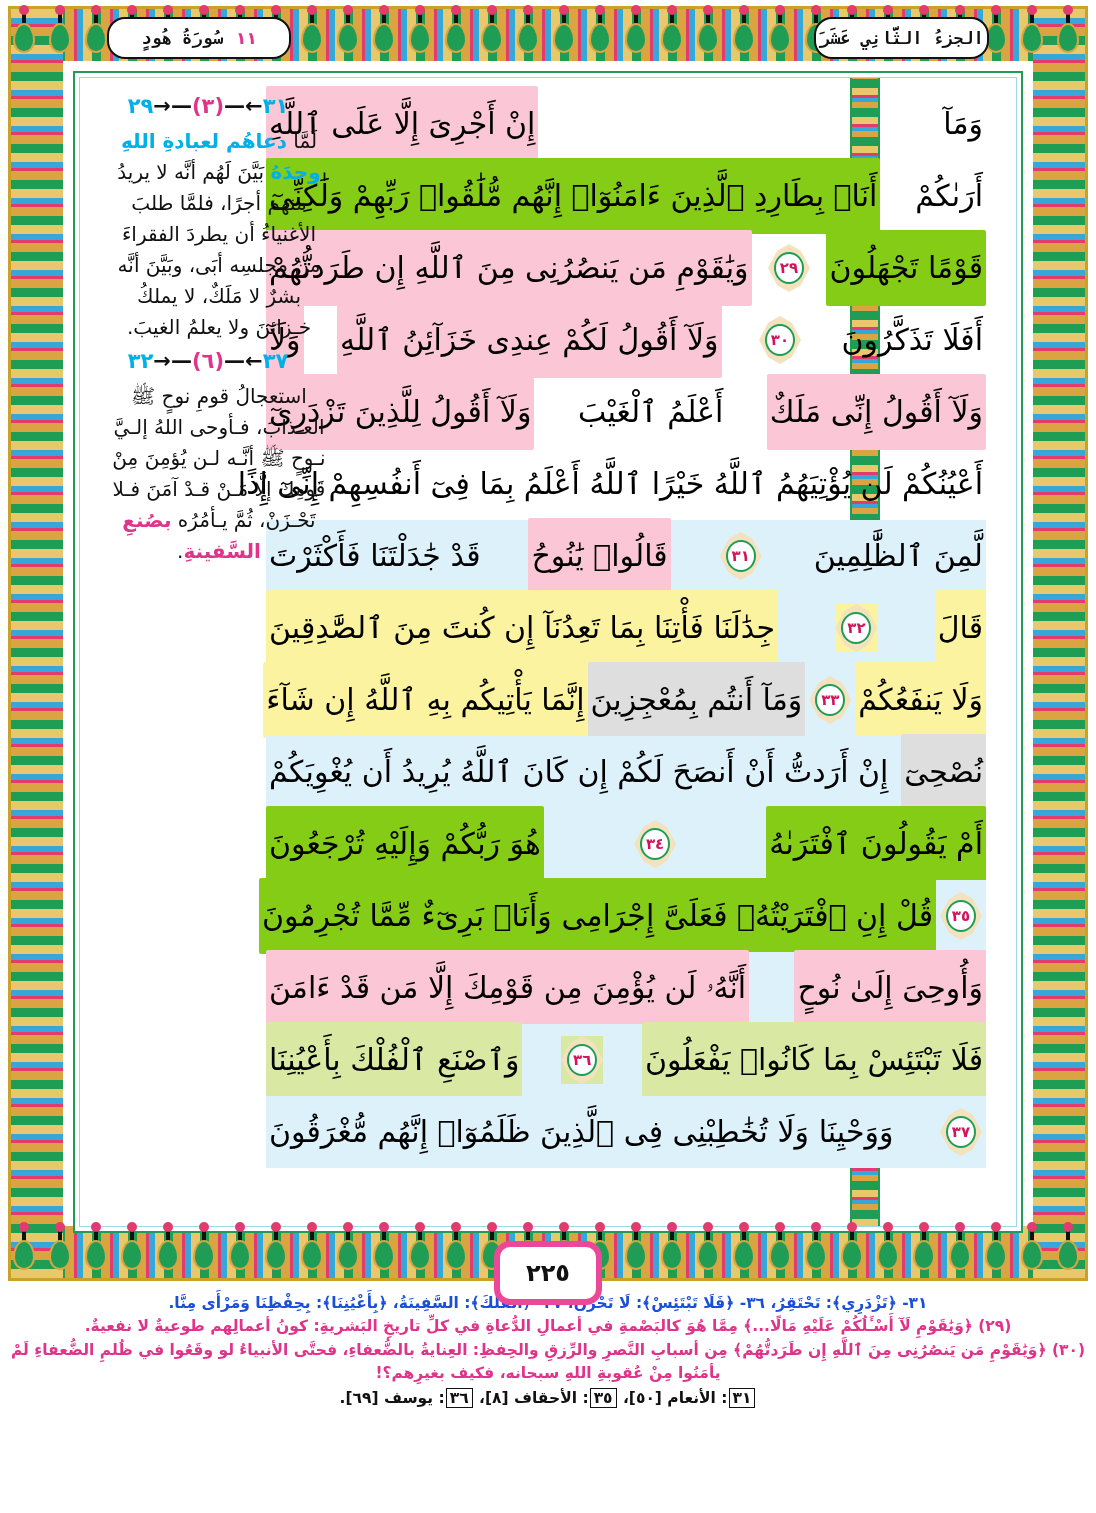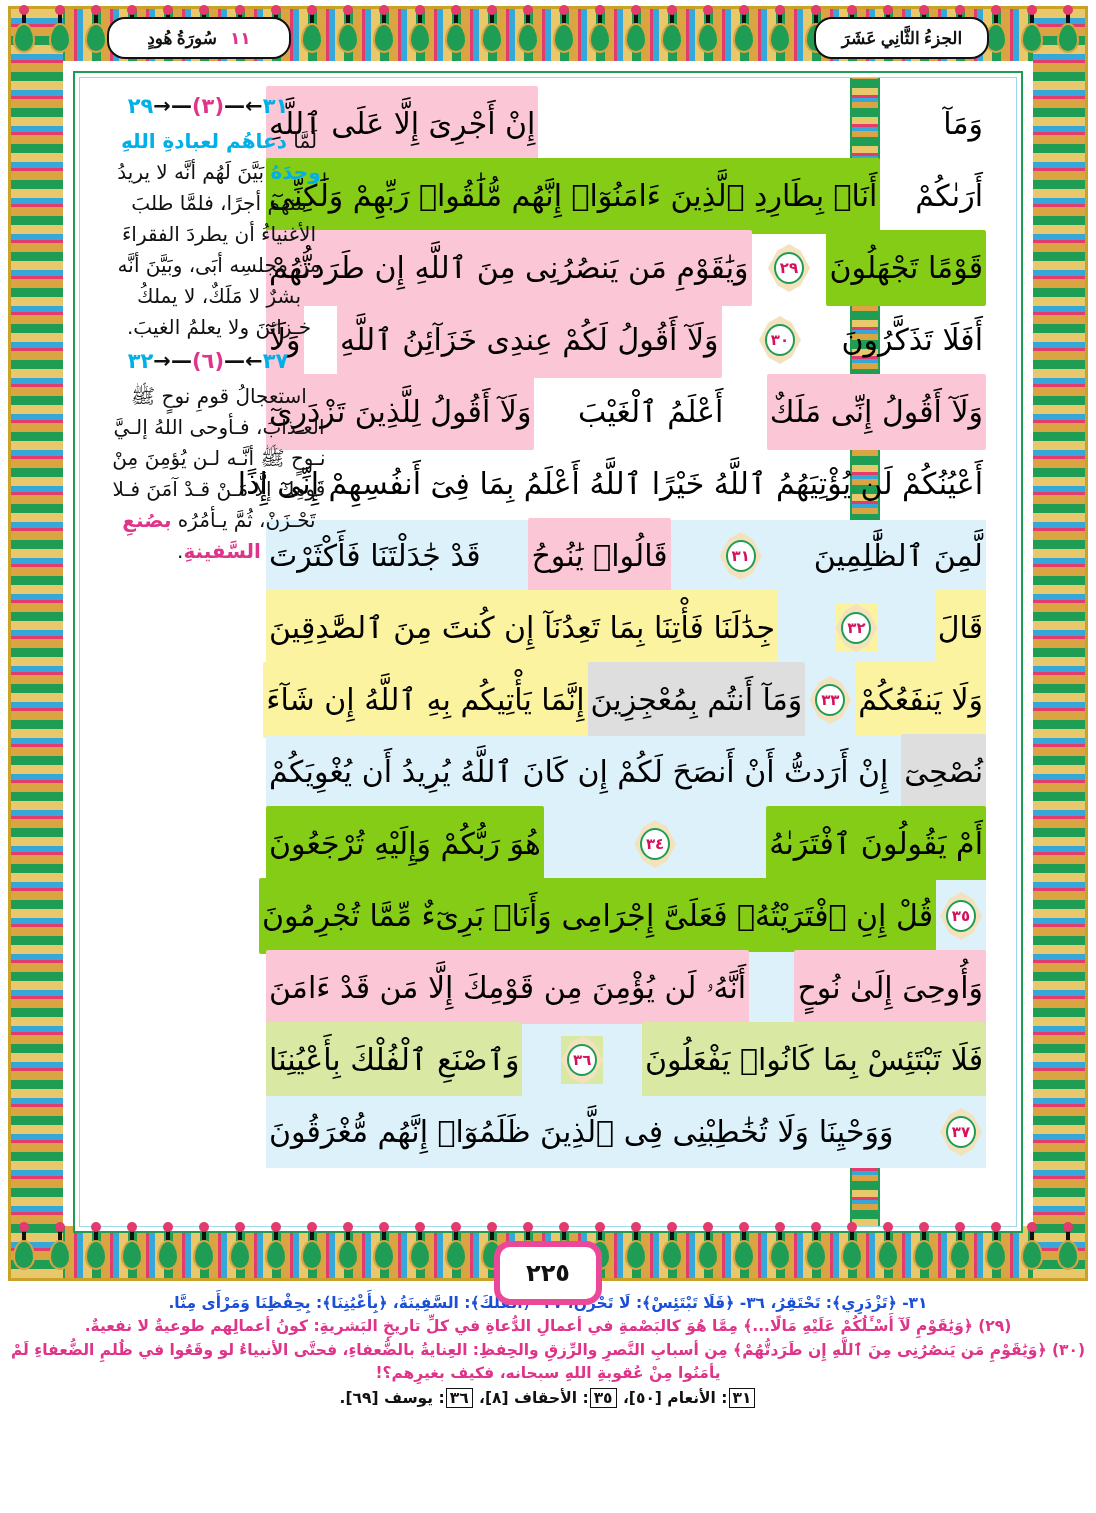--- a/index.html
+++ b/index.html
@@ -91,21 +91,21 @@
   
   .cartouche{
     position:absolute;top:8px;height:38px;
     background:#fff;border:2px solid #111;border-radius:18px;
     display:flex;align-items:center;justify-content:center;
     padding:0 10px;z-index:6;
   }
   .cart-surah{left:96px;width:160px;}
   .cart-juz{right:96px;width:150px;padding-left:11px;}
   .cart-text{
-    font-family:Liberation Serif, serif;
+    font-family:Liberation Mono, monospace;
     font-size:17px;font-weight:700;color:#111;white-space:nowrap;
   }
   .cart-num{color:#e0338a;font-weight:700;font-size:17px;margin-left:13px;}
 
   
   .ayat-col{
     position:absolute;right:30px;top:10px;width:720px;
     direction:rtl;text-align:justify;
   }
   .aline{

